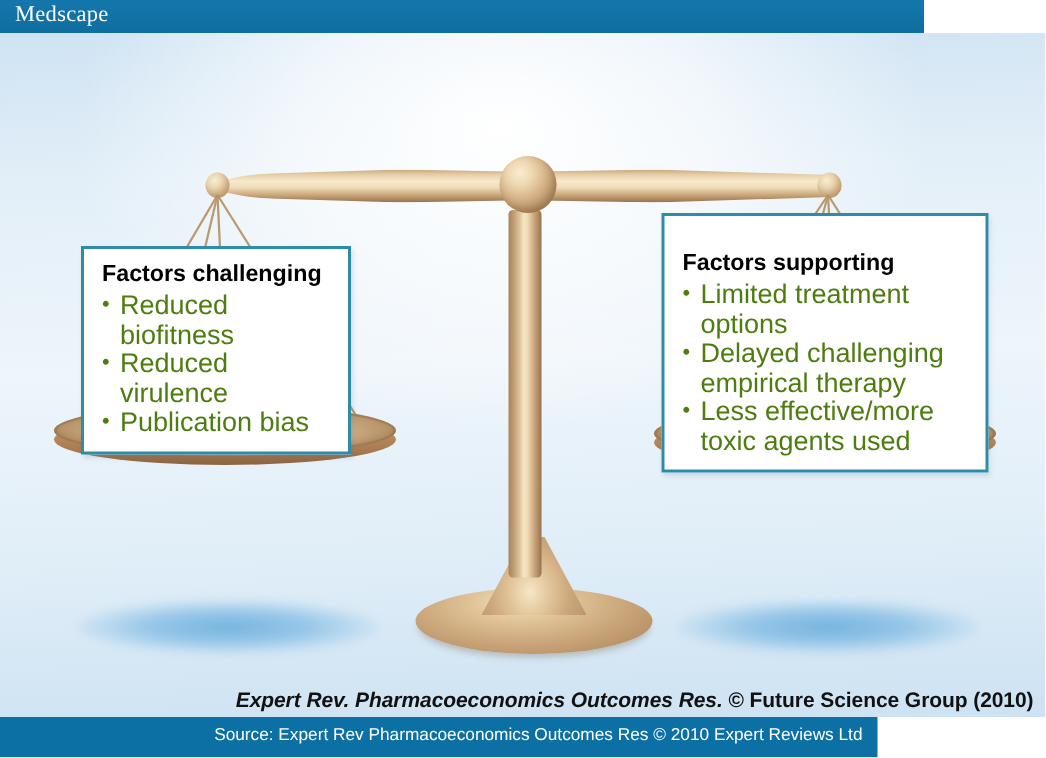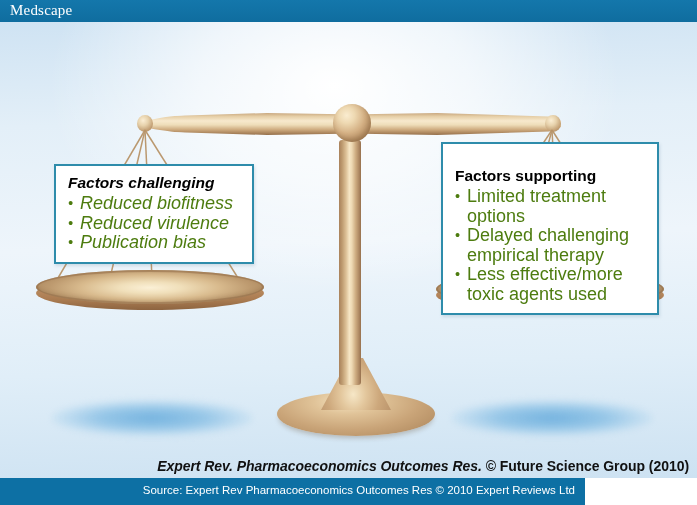--- a/index.html
+++ b/index.html
@@ -15,21 +15,21 @@
     width: 697px;
     height: 505px;
     overflow: hidden;
     background: #ffffff;
   }
 
   
   #brand-bar {
     position: absolute;
     left: 0; top: 0;
-    width: 697px; height: 22px;
+    width: 616px; height: 22px;
     background: #1173a8;
     background: linear-gradient(180deg, #1477ab 0%, #0f6d9f 100%);
     text-decoration: underline;
   }
   #brand-wordmark {
     position: absolute;
     left: 10px; top: 2px;
     font-family: "Liberation Serif", serif;
     font-size: 15px;
     font-weight: 400;
@@ -166,21 +166,21 @@
   #pan-right { left: 436px; top: 250px; width: 228px; height: 42px; }
 
   
   .callout {
     position: absolute;
     background: #ffffff;
     border: 2px solid #2e8cab;
     box-sizing: border-box;
     box-shadow: 1px 2px 3px rgba(70,110,140,0.18);
   }
-  #callout-left  { left: 54px;  top: 142px; width: 200px; padding: 7px 10px 9px 12px; font-style: italic; }
+  #callout-left  { left: 54px;  top: 142px; width: 180px; padding: 7px 10px 9px 12px; }
   #callout-right { left: 441px; top: 120px; width: 218px; padding: 22px 10px 9px 12px; }
 
   .callout-title {
     font-family: "Liberation Sans", sans-serif;
     font-size: 15.5px;
     font-weight: bold;
     color: #000000;
     line-height: 19px;
     margin: 0 0 2px 0;
     white-space: nowrap;

